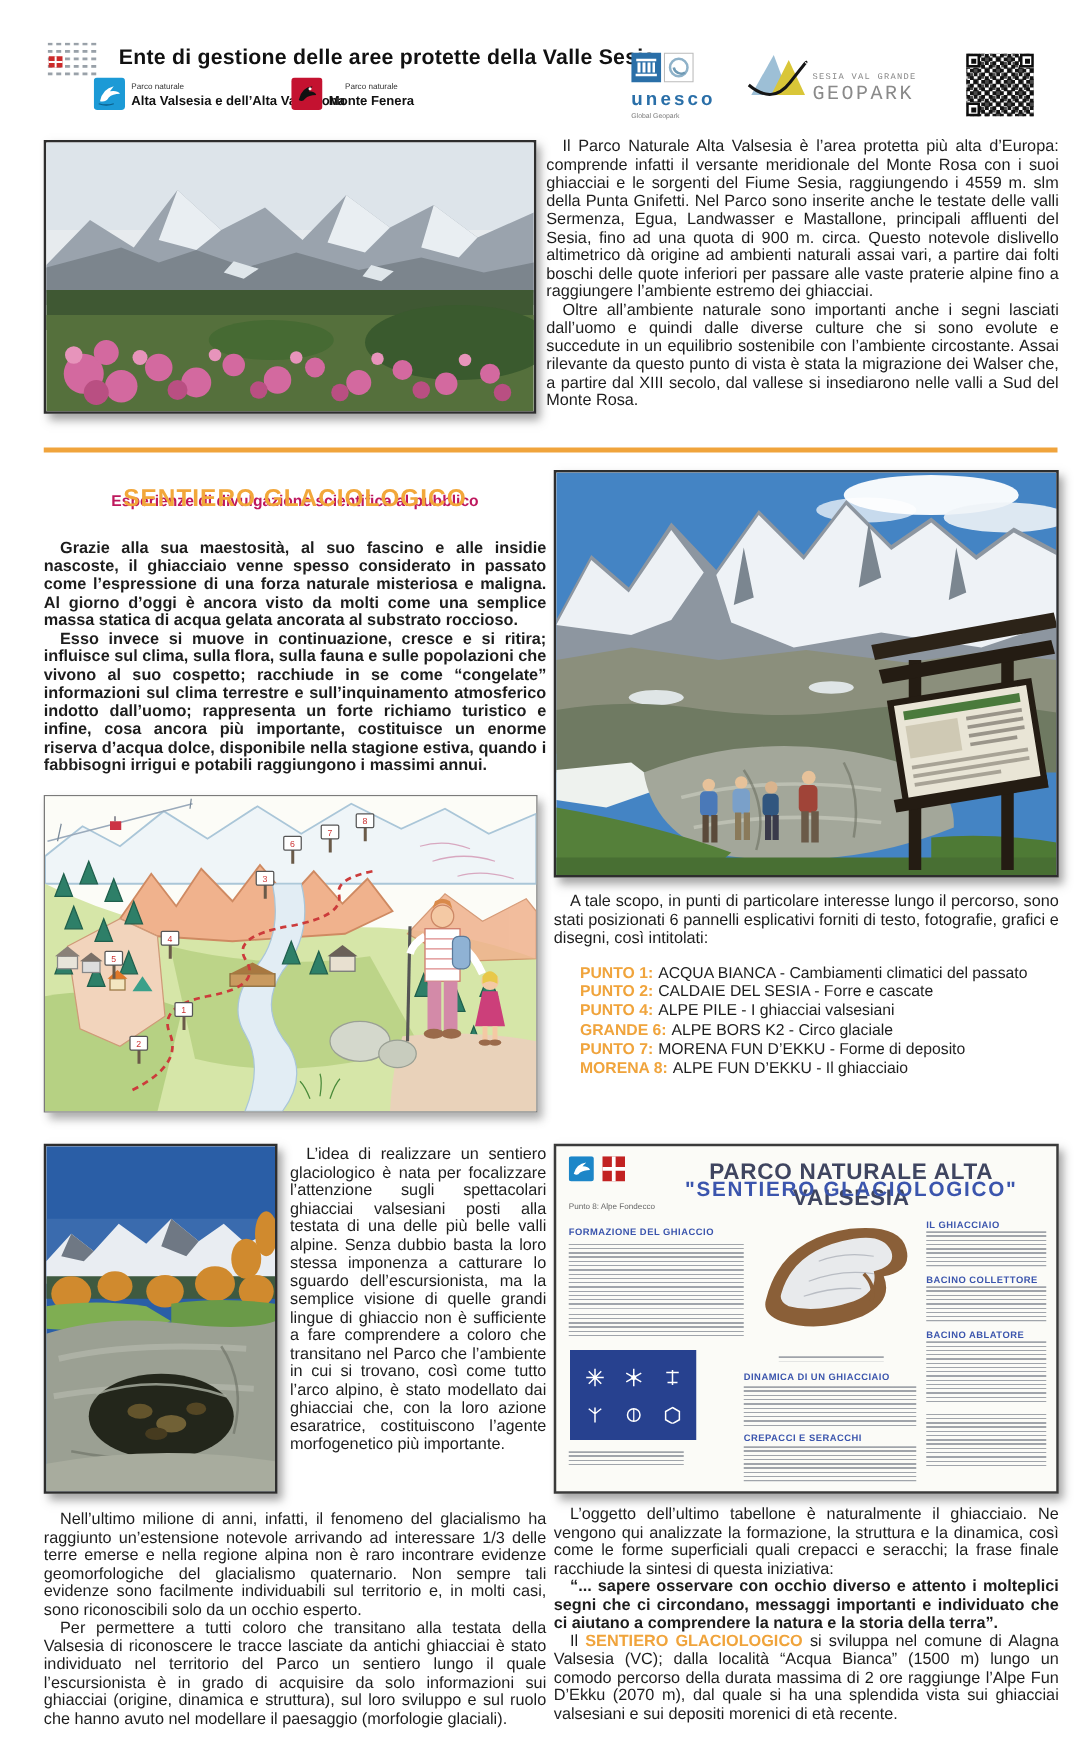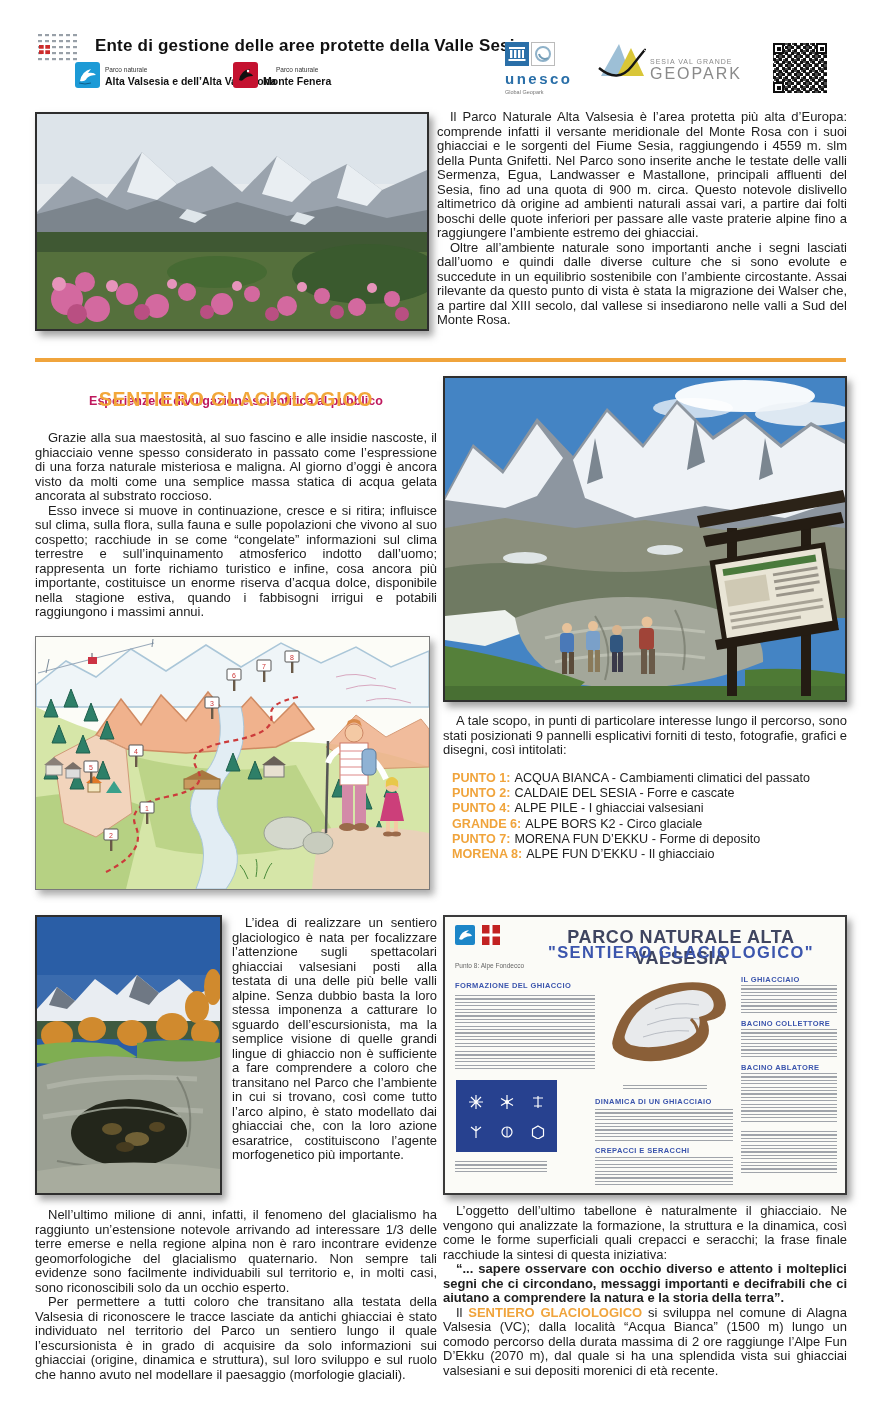--- a/index.html
+++ b/index.html
@@ -114,21 +114,21 @@
     <div class="unesco-sub">Global Geopark</div>
   </div>
 
   <div class="abs" style="left:598px;top:36px;">
     <span><svg width="48" height="50">
           <path d="M3 40 L21 8 L33 40 Z" fill="#9dbfd6"></path>
           <path d="M19 40 L33 12 L46 40 Z" fill="#d9c638"></path>
           <path d="M1 32 Q20 48 34 30 T47 14" stroke="#151515" stroke-width="2.4" fill="none"></path>
         </svg></span>
   </div>
-  <div class="abs" style="left:650px;top:58px;">
+  <div class="abs" style="left:650px;top:58px;font-family:Liberation Mono, monospace;">
     <div class="geo-l1">SESIA VAL GRANDE</div>
     <div class="geo-l2">GEOPARK</div>
   </div>
 
   <div class="abs qr">
     <span class="fp" style="left:0;top:0;"></span>
     <span class="fp" style="right:0;top:0;"></span>
     <span class="fp" style="left:0;bottom:0;"></span>
   </div>
 
@@ -179,21 +179,21 @@
 
   <div class="abs txt" style="left:437px;top:110px;width:410px;">
     <p>Il Parco Naturale Alta Valsesia è l’area protetta più alta d’Europa: comprende infatti il versante meridionale del Monte Rosa con i suoi ghiacciai e le sorgenti del Fiume Sesia, raggiungendo i 4559 m. slm della Punta Gnifetti. Nel Parco sono inserite anche le testate delle valli Sermenza, Egua, Landwasser e Mastallone, principali affluenti del Sesia, fino ad una quota di 900 m. circa. Questo notevole dislivello altimetrico dà origine ad ambienti naturali assai vari, a partire dai folti boschi delle quote inferiori per passare alle vaste praterie alpine fino a raggiungere l’ambiente estremo dei ghiacciai.</p>
     <p>Oltre all’ambiente naturale sono importanti anche i segni lasciati dall’uomo e quindi dalle diverse culture che si sono evolute e succedute in un equilibrio sostenibile con l’ambiente circostante. Assai rilevante da questo punto di vista è stata la migrazione dei Walser che, a partire dal XIII secolo, dal vallese si insediarono nelle valli a Sud del Monte Rosa.</p>
   </div>
 
   <div class="abs divider"></div>
   <div class="abs kicker">Esperienze di divulgazione scientifica al pubblico</div>
   <div class="abs bigtitle">SENTIERO GLACIOLOGICO</div>
 
-  <div class="abs txt" style="left:35px;top:431px;width:402px;">
+  <div class="abs txt" style="left:35px;top:431px;width:402px;font-weight:bold;">
     <p>Grazie alla sua maestosità, al suo fascino e alle insidie nascoste, il ghiacciaio venne spesso considerato in passato come l’espressione di una forza naturale misteriosa e maligna. Al giorno d’oggi è ancora visto da molti come una semplice massa statica di acqua gelata ancorata al substrato roccioso.</p>
     <p>Esso invece si muove in continuazione, cresce e si ritira; influisce sul clima, sulla flora, sulla fauna e sulle popolazioni che vivono al suo cospetto; racchiude in se come “congelate” informazioni sul clima terrestre e sull’inquinamento atmosferico indotto dall’uomo; rappresenta un forte richiamo turistico e infine, cosa ancora più importante, costituisce un enorme riserva d’acqua dolce, disponibile nella stagione estiva, quando i fabbisogni irrigui e potabili raggiungono i massimi annui.</p>
   </div>
 
   <div class="abs photo" style="left:443px;top:376px;">
     <svg width="400" height="322">
       <rect width="400" height="322" fill="#4484c4"></rect>
       <ellipse cx="300" cy="18" rx="70" ry="16" fill="#fff" opacity=".95"></ellipse>
         <ellipse cx="360" cy="36" rx="50" ry="12" fill="#eef3f7" opacity=".9"></ellipse>
         <ellipse cx="248" cy="30" rx="40" ry="10" fill="#fff" opacity=".7"></ellipse>
@@ -375,24 +375,24 @@
         <path d="M350 156 L362 156 L368 184 L344 184 Z" fill="#cc3f7a"></path>
         <rect x="350" y="184" width="4" height="11" fill="#f4c9a4"></rect>
           <rect x="358" y="184" width="4" height="11" fill="#f4c9a4"></rect>
         <ellipse cx="352" cy="197" rx="5" ry="2.5" fill="#9a6a4a"></ellipse>
           <ellipse cx="360" cy="197" rx="5" ry="2.5" fill="#9a6a4a"></ellipse>
       </g>
     </svg>
   </div>
 
   <div class="abs txt" style="left:443px;top:714px;width:404px;">
-    <p>A tale scopo, in punti di particolare interesse lungo il percorso, sono stati posizionati 9 pannelli esplicativi forniti di testo, fotografie, grafici e disegni, così intitolati:</p>
-  </div>
-
-  <ul class="abs punti-list" style="left:438px;top:771px;width:404px;">
+    <p>A tale scopo, in punti di particolare interesse lungo il percorso, sono stati posizionati 6 pannelli esplicativi forniti di testo, fotografie, grafici e disegni, così intitolati:</p>
+  </div>
+
+  <ul class="abs punti-list" style="left:450px;top:771px;width:404px;">
     <li><span class="plabel">PUNTO 1:</span><span>ACQUA BIANCA - Cambiamenti climatici del passato</span></li>
     <li><span class="plabel">PUNTO 2:</span><span>CALDAIE DEL SESIA - Forre e cascate</span></li>
     <li><span class="plabel">PUNTO 4:</span><span>ALPE PILE - I ghiacciai valsesiani</span></li>
     <li><span class="plabel">GRANDE 6:</span><span>ALPE BORS K2 - Circo glaciale</span></li>
     <li><span class="plabel">PUNTO 7:</span><span>MORENA FUN D’EKKU - Forme di deposito</span></li>
     <li><span class="plabel">MORENA 8:</span><span>ALPE FUN D’EKKU - Il ghiacciaio</span></li>
   </ul>
 
   <div class="abs photo" style="left:35px;top:915px;">
     <svg width="183" height="276">
@@ -494,17 +494,17 @@
     <div class="tl" style="left:296px;top:214px;width:96px;height:42px;"></div>
   </div>
 
   <div class="abs txt" style="left:35px;top:1208px;width:402px;">
     <p>Nell’ultimo milione di anni, infatti, il fenomeno del glacialismo ha raggiunto un’estensione notevole arrivando ad interessare 1/3 delle terre emerse e nella regione alpina non è raro incontrare evidenze geomorfologiche del glacialismo quaternario. Non sempre tali evidenze sono facilmente individuabili sul territorio e, in molti casi, sono riconoscibili solo da un occhio esperto.</p>
     <p>Per permettere a tutti coloro che transitano alla testata della Valsesia di riconoscere le tracce lasciate da antichi ghiacciai è stato individuato nel territorio del Parco un sentiero lungo il quale l’escursionista è in grado di acquisire da solo informazioni sui ghiacciai (origine, dinamica e struttura), sul loro sviluppo e sul ruolo che hanno avuto nel modellare il paesaggio (morfologie glaciali).</p>
   </div>
 
   <div class="abs txt" style="left:443px;top:1204px;width:404px;">
     <p>L’oggetto dell’ultimo tabellone è naturalmente il ghiacciaio. Ne vengono qui analizzate la formazione, la struttura e la dinamica, così come le forme superficiali quali crepacci e seracchi; la frase finale racchiude la sintesi di questa iniziativa:</p>
-    <p class="bold">“... sapere osservare con occhio diverso e attento i molteplici segni che ci circondano, messaggi importanti e decifrabili che ci aiutano a comprendere la natura e la storia della terra”.</p>
+    <p class="bold">“... sapere osservare con occhio diverso e attento i molteplici segni che ci circondano, messaggi importanti e individuato che ci aiutano a comprendere la natura e la storia della terra”.</p>
     <p><span>Il </span><span class="orange bold">SENTIERO GLACIOLOGICO</span><span> si sviluppa nel comune di Alagna Valsesia (VC); dalla località “Acqua Bianca” (1500 m) lungo un comodo percorso della durata massima di 2 ore raggiunge l’Alpe Fun D’Ekku (2070 m), dal quale si ha una splendida vista sui ghiacciai valsesiani e sui depositi morenici di età recente.</span></p>
   </div>
 
 </div>
 
 </body></html>

